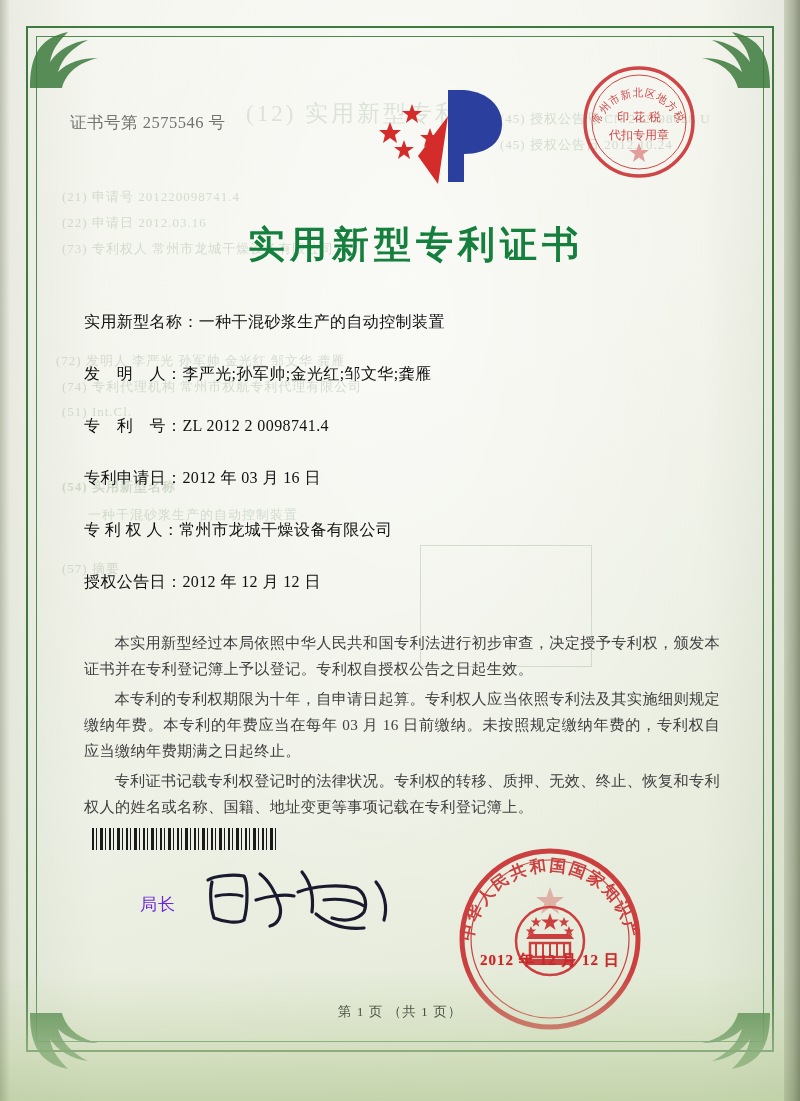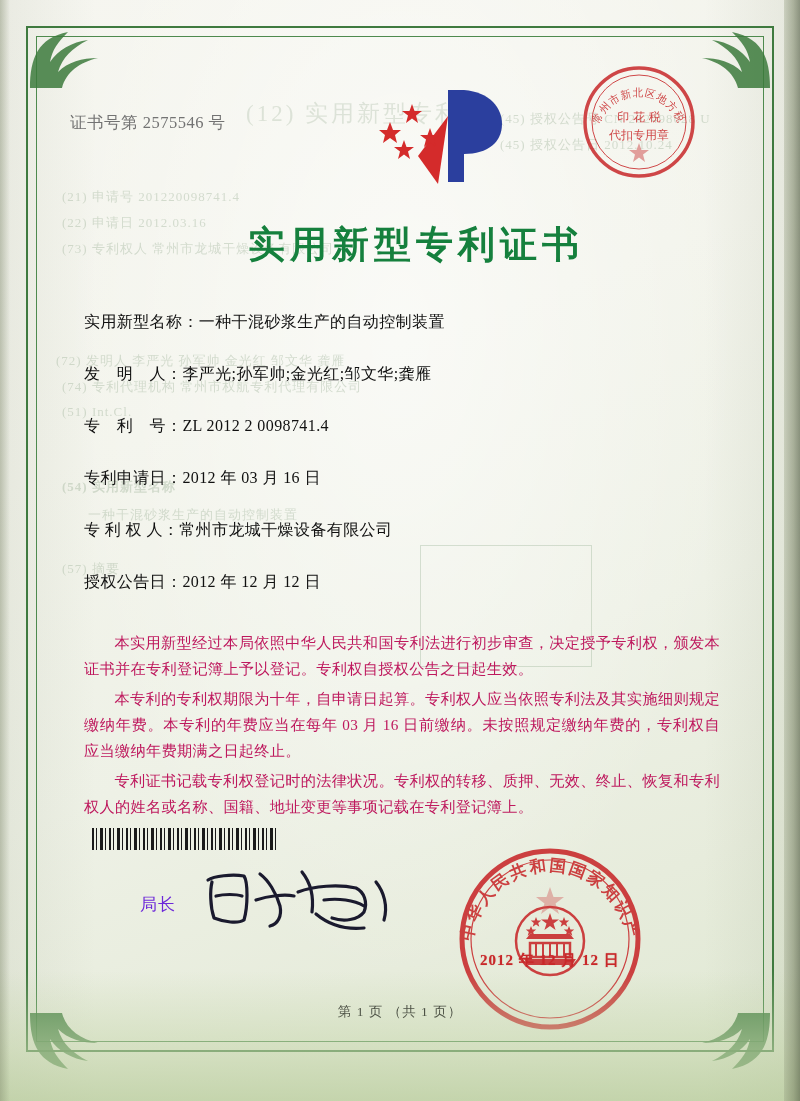--- a/index.html
+++ b/index.html
@@ -133,21 +133,21 @@
   .field .lab { display: inline-block; }
   .field .val { }
 
   .paras {
     position: absolute;
     left: 24px;
     top: 570px;
     width: 636px;
     font-size: 15.2px;
     line-height: 26px;
-    color: #be185d;
+    color: #404040;
     text-align: justify;
     letter-spacing: 0.3px;
   }
   .paras p {
     margin: 0 0 4px 0;
     text-indent: 2em;
   }
 
   .barcode {
     position: absolute;

